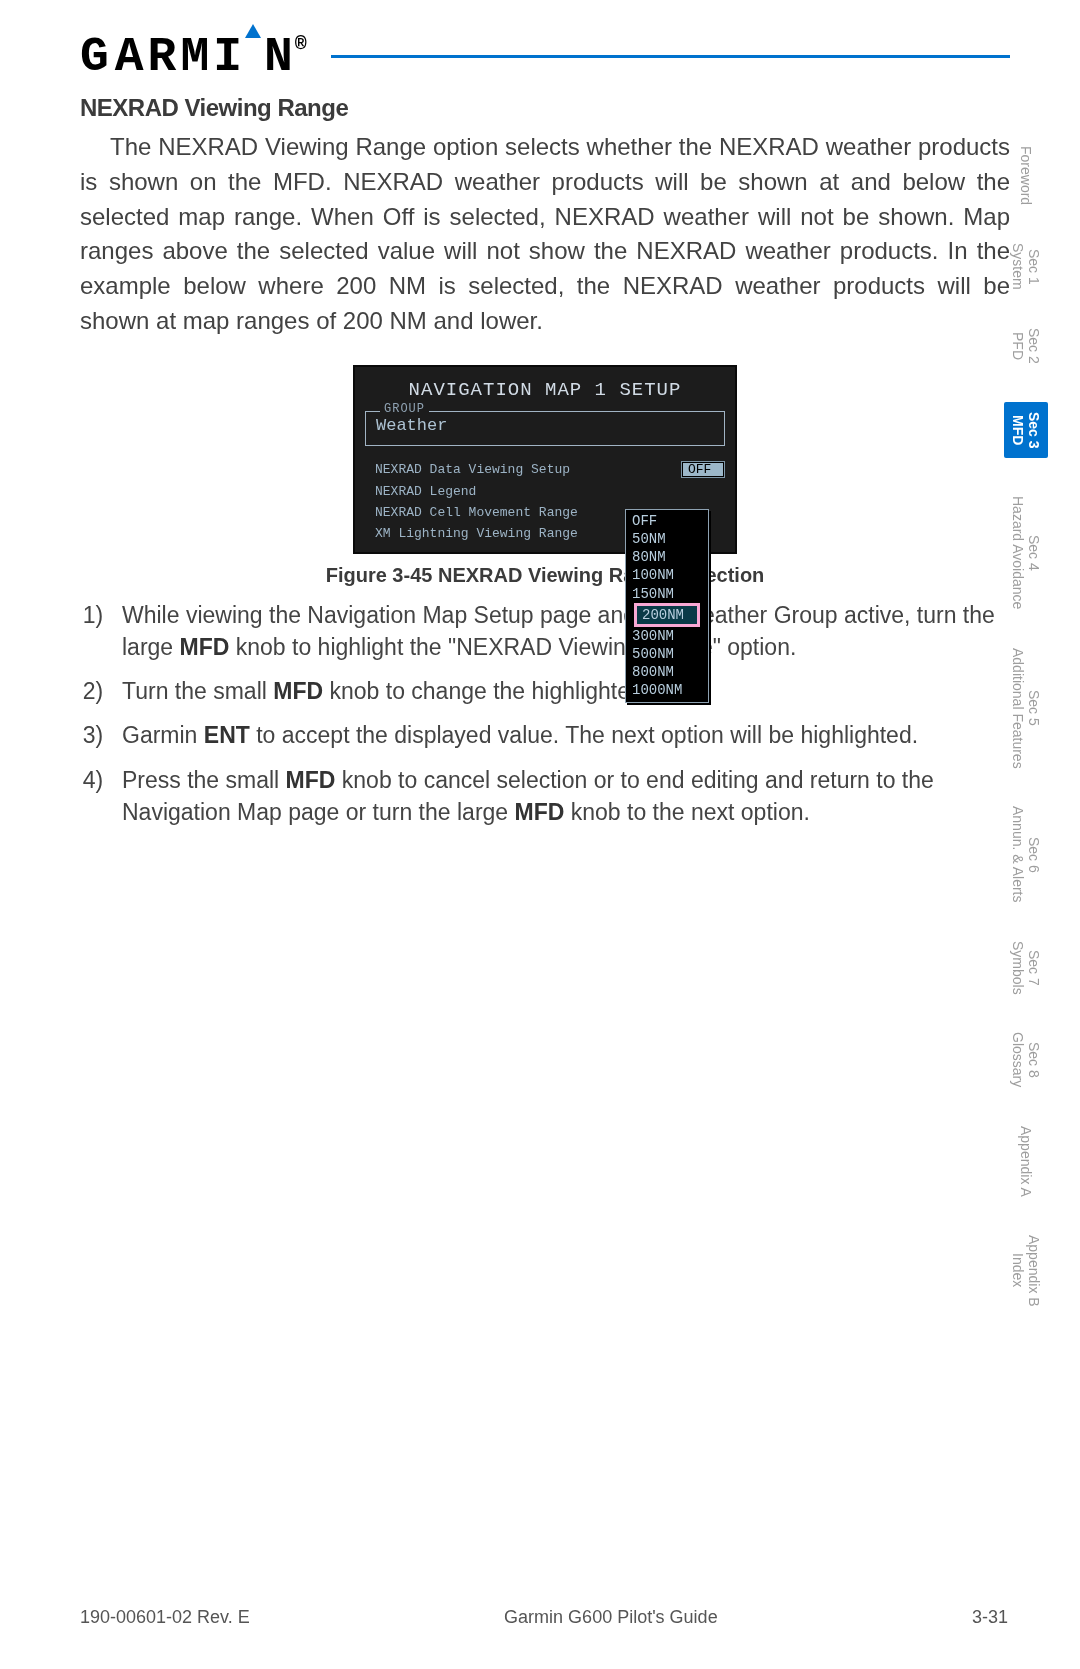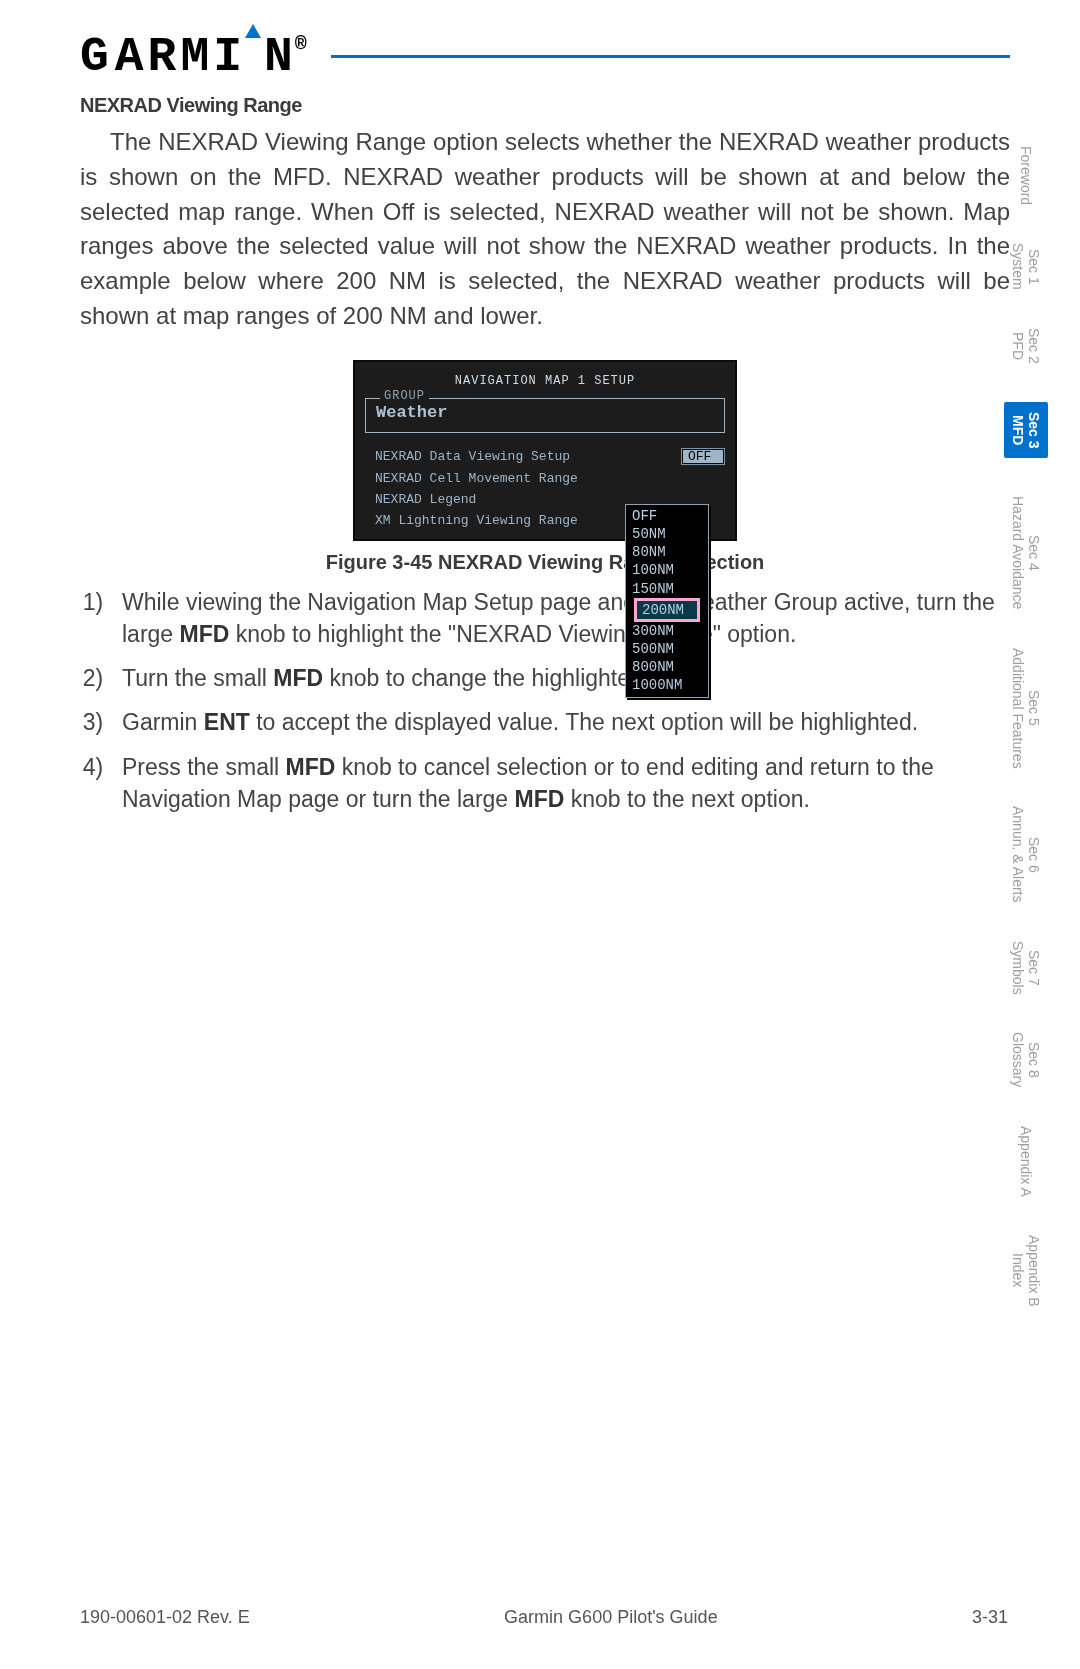--- a/index.html
+++ b/index.html
@@ -54,21 +54,21 @@
     height: 3px;
     background: #0072ce;
     flex: 1;
     margin-left: 14px;
     position: relative;
     top: -12px;
   }
   .section-title {
     font-family: 'Helvetica Neue', Arial, sans-serif;
     font-weight: 700;
-    font-size: 20px;
+    font-size: 24px;
     letter-spacing: -0.5px;
     margin: 10px 0 8px 0;
   }
   .body-text {
     font-family: 'Helvetica Neue', Arial, sans-serif;
     font-size: 24px;
     line-height: 1.45;
     text-align: justify;
     color: #424242;
     margin: 0 0 12px 0;
@@ -82,21 +82,21 @@
     background: #1c1c1c;
     border: 2px solid #0a0a0a;
     text-align: left;
     font-family: 'Lucida Console','Courier New',monospace;
     color: #b7c9d6;
     position: relative;
     padding: 6px 0 8px 0;
   }
   .lcd-title {
     text-align: center;
-    font-size: 12px;
+    font-size: 19px;
     color: #d1dbe5;
     padding: 6px 0 10px 0;
     letter-spacing: 1px;
   }
   .group-box {
     border: 1.5px solid #a1b4c4;
     margin: 0 10px 12px 10px;
     padding: 4px 10px 10px 10px;
     position: relative;
   }
@@ -106,21 +106,20 @@
     left: 14px;
     background: #1c1c1c;
     padding: 0 4px;
     color: #8fa2b2;
     font-size: 12px;
     letter-spacing: 1px;
   }
   .group-value {
     font-size: 17px;
     color: #adc2d2;
-    font-weight: bold;
   }
   .option-list {
     margin: 0 10px 0 20px;
     font-size: 13px;
     color: #9cb3c5;
   }
   .option-row { display:flex; align-items:center; gap:18px; padding: 3px 0; }
   .option-row .opt-label { flex:1; }
   .opt-value {
     background: #000;
@@ -232,24 +231,24 @@
       <div class="group-box">
         <div class="group-label">GROUP</div>
         <div class="group-value">Weather</div>
       </div>
       <div class="option-list">
         <div class="option-row">
           <span class="opt-label">NEXRAD Data Viewing Setup</span>
           <span class="opt-value hl">OFF</span>
         </div>
         <div class="option-row">
+          <span class="opt-label">NEXRAD Legend</span>
+        </div>
+        <div class="option-row">
           <span class="opt-label">NEXRAD Cell Movement Range</span>
-        </div>
-        <div class="option-row">
-          <span class="opt-label">NEXRAD Legend</span>
         </div>
         <div class="option-row">
           <span class="opt-label">XM Lightning Viewing Range</span>
         </div>
       </div>
       <div class="dropdown">
         <div>OFF</div>
         <div>50NM</div>
         <div>80NM</div>
         <div>100NM</div>

